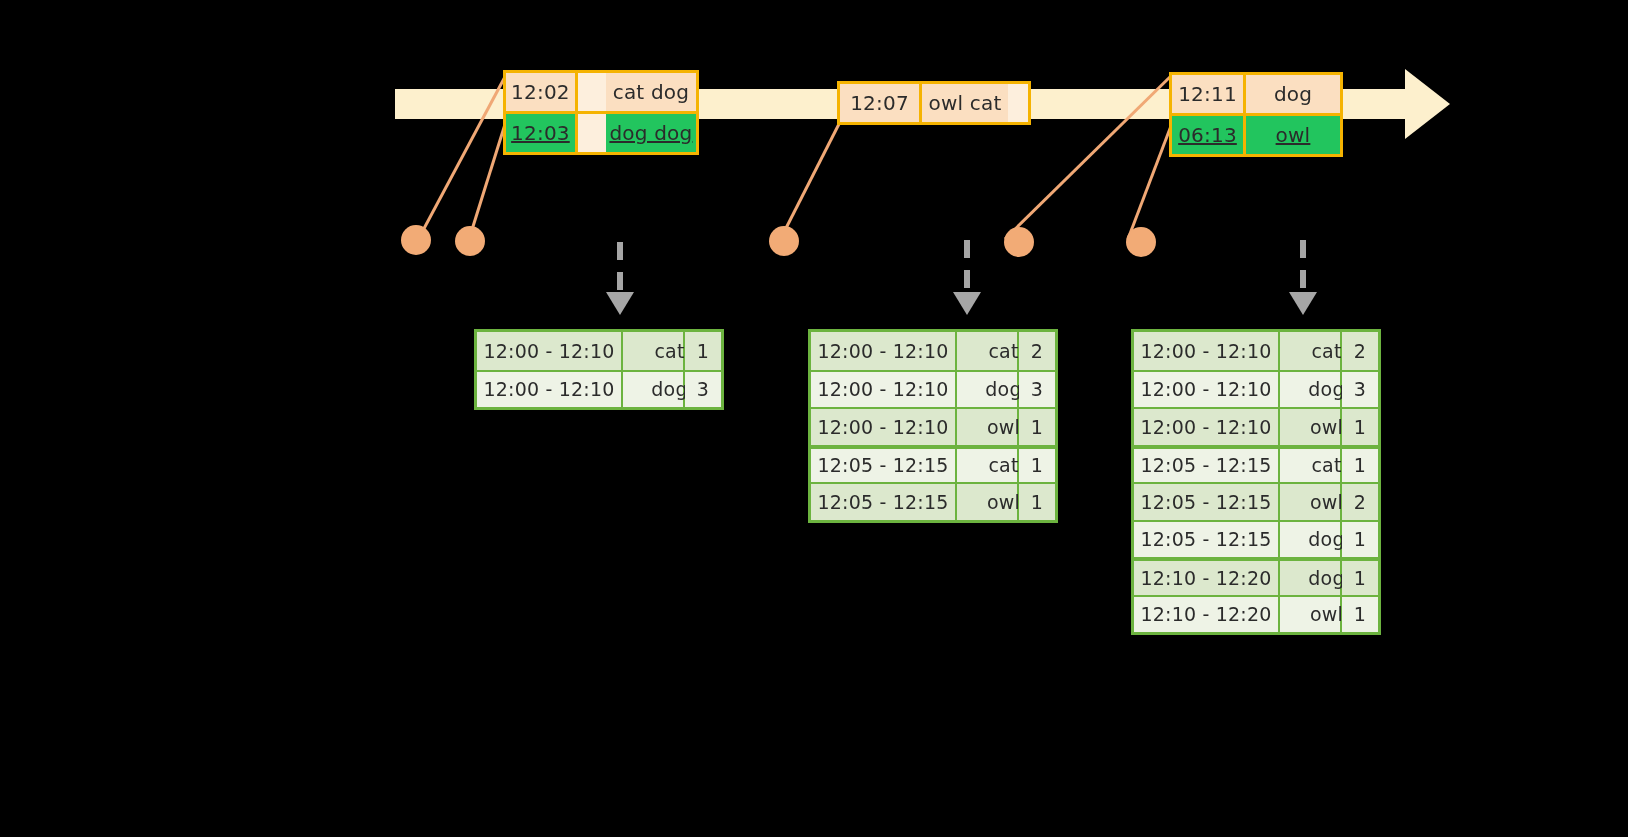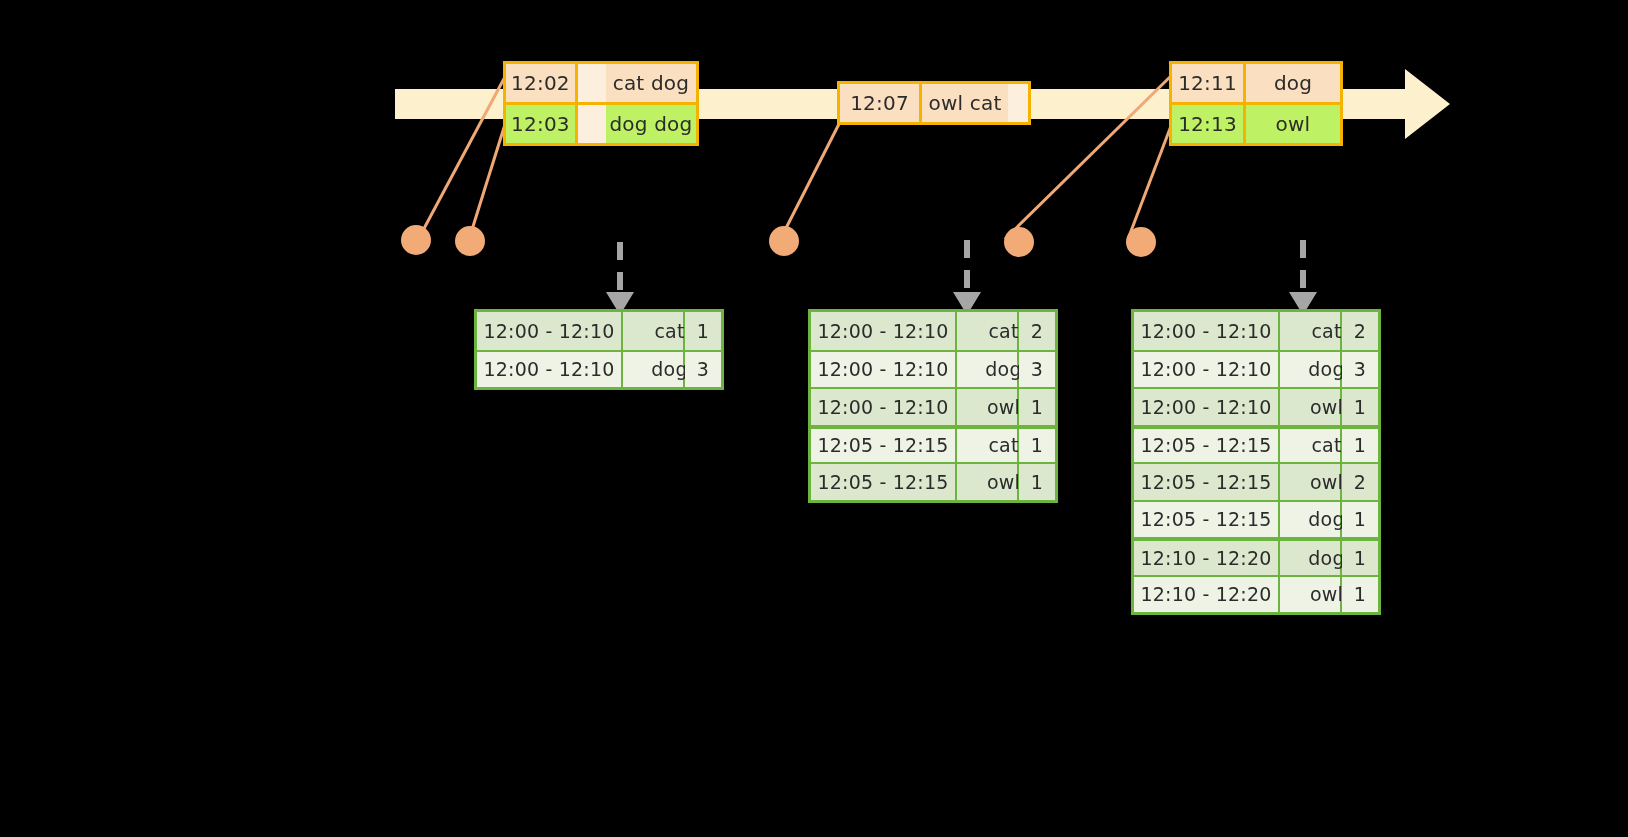--- a/index.html
+++ b/index.html
@@ -64,50 +64,51 @@
     color: #2b2b2b;
     height: 38px;
     letter-spacing: .2px;
   }
   .evt-time {
     border-right: 3px solid #f5b301;
   }
   .evt-row.shade .evt-time,
   .evt-row.shade .evt-words { background: #fbdfc1; }
   .evt-row.plain .evt-time,
-  .evt-row.plain .evt-words { background: #bef264; }
-
-  
-  #evt-group-1 { left: 503px; top: 61px; width: 196px; }
+  .evt-row.plain .evt-words { background: #22c55e; text-decoration: underline; }
+
+  
+  #evt-group-1 { left: 503px; top: 70px; width: 196px; }
   #evt-group-1 .evt-time  { width: 84px; }
   #evt-group-1 .evt-words { width: 106px; margin-left: 28px; }
 
   #evt-group-2 { left: 837px; top: 81px; width: 194px; }
   #evt-group-2 .evt-time  { width: 82px; }
   #evt-group-2 .evt-words { width: 86px; }
 
-  #evt-group-3 { left: 1169px; top: 61px; width: 174px; }
+  #evt-group-3 { left: 1169px; top: 72px; width: 174px; }
   #evt-group-3 .evt-time  { width: 74px; }
   #evt-group-3 .evt-words { width: 94px; }
 
   
   .svg-layer {
     position: absolute;
     left: 0; top: 0;
     width: 1628px;
     height: 837px;
     pointer-events: none;
   }
 
   
   .res-table {
     position: absolute;
     border: 3px solid #6cb33f;
     box-sizing: border-box;
     background: #eef3e6;
+    margin-top: 20px;
   }
   .res-row {
     display: flex;
     box-sizing: border-box;
     height: 37.5px;
   }
   .res-row + .res-row { border-top: 2px solid #6cb33f; }
   .res-row.grp-sep { border-top: 4px solid #6cb33f; }
   .res-cell {
     box-sizing: border-box;
@@ -194,21 +195,21 @@
       <div class="evt-words">owl cat</div>
     </div>
   </div>
 
   <div class="evt-group" id="evt-group-3">
     <div class="evt-row shade">
       <div class="evt-time">12:11</div>
       <div class="evt-words">dog</div>
     </div>
     <div class="evt-row plain">
-      <div class="evt-time">12:13</div>
+      <div class="evt-time">06:13</div>
       <div class="evt-words">owl</div>
     </div>
   </div>
 
   <div class="res-table" id="res-table-1">
       <div class="res-row shade">
         <div class="res-cell c-win">12:00 - 12:10</div>
         <div class="res-cell c-word">cat</div>
         <div class="res-cell c-num">1</div>
       </div>

